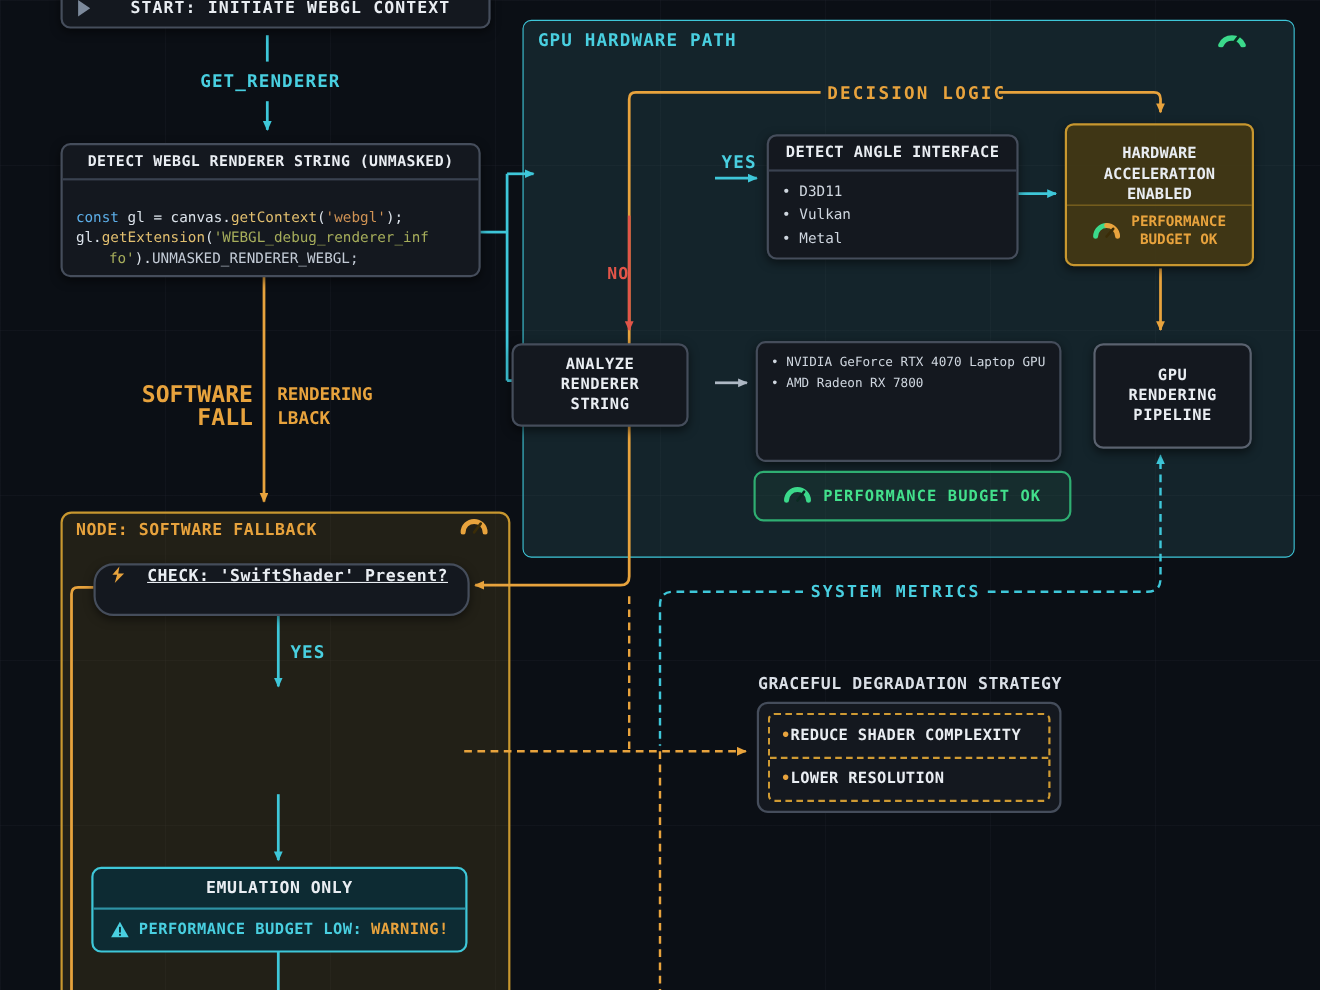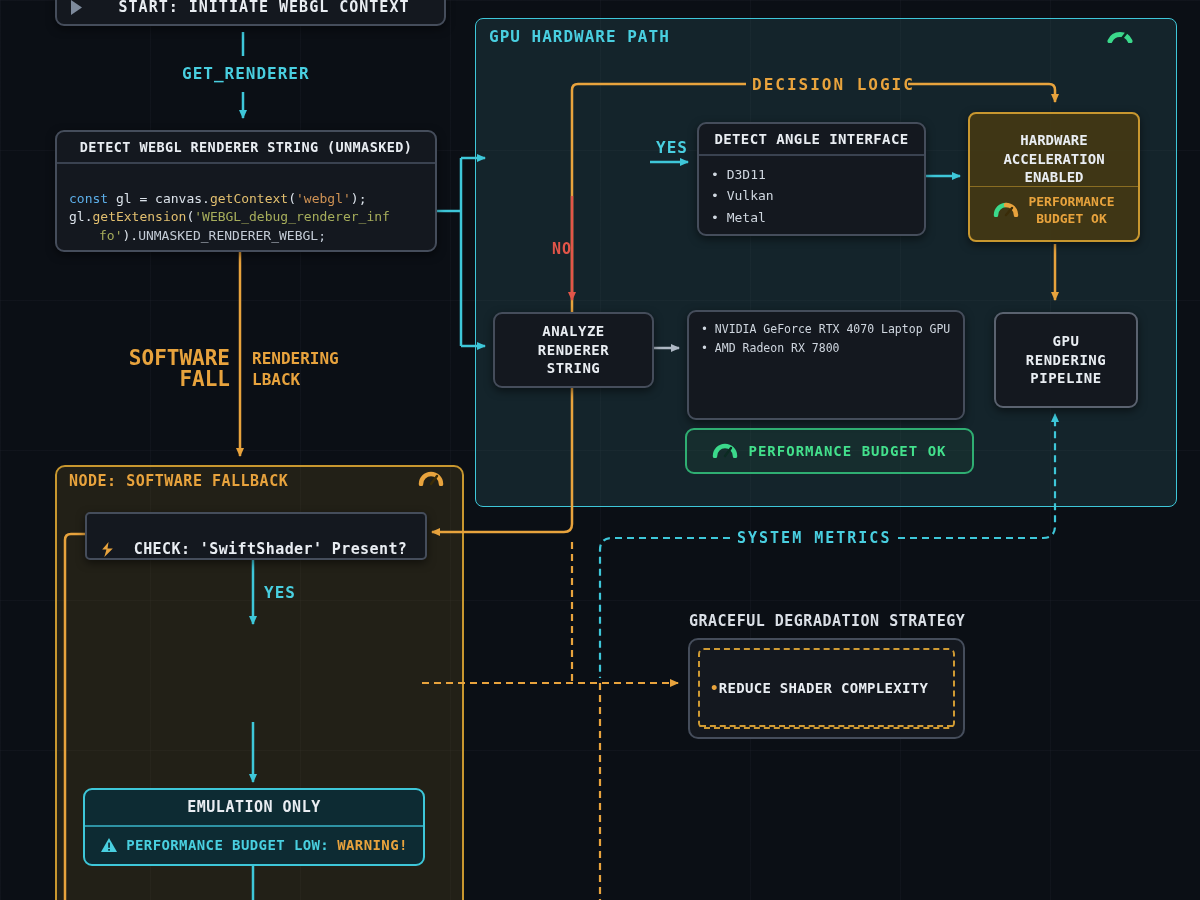--- a/index.html
+++ b/index.html
@@ -56,22 +56,22 @@
   .hw-badge-text{color:#e8a33d;font-weight:bold;font-size:13px;line-height:1.3;text-align:center;}
 
   
   .perf-badge{position:absolute;left:685px;top:428px;width:285px;height:42px;
     background:rgba(35,90,60,0.18);border:2px solid #2fae72;border-radius:9px;
     display:flex;align-items:center;justify-content:center;gap:10px;}
   .perf-badge span{color:#43e08c;font-weight:bold;font-size:14px;letter-spacing:1px;}
 
   
   .swift-node{position:absolute;left:85px;top:512px;width:338px;height:44px;
-    background:#14181f;border:2px solid #454d5b;border-radius:5px;
-    display:flex;align-items:flex-end;box-shadow:0 3px 9px rgba(0,0,0,0.5);}
+    background:#14181f;border:2px solid #454d5b;border-radius:18px;
+    display:flex;align-items:flex-start;box-shadow:0 3px 9px rgba(0,0,0,0.5);text-decoration:underline;}
   .swift-node .txt{flex:1;text-align:center;font-weight:bold;font-size:15px;letter-spacing:0.4px;}
 
   
   .emu-node{position:absolute;left:83px;top:788px;width:338px;height:74px;
     background:#0d2b33;border:2px solid #3ec7d9;border-radius:9px;}
   .emu-title{height:35px;line-height:35px;text-align:center;font-weight:bold;font-size:15px;
     letter-spacing:0.5px;border-bottom:2px solid #2e93a5;}
   .emu-warn{height:35px;display:flex;align-items:center;justify-content:center;gap:8px;
     font-weight:bold;font-size:14px;}
   .emu-warn .w1{color:#49cfe0;letter-spacing:0.4px;}
@@ -221,21 +221,21 @@
           <line x1="13" y1="14" x2="19" y2="7" stroke="#3a2c08" stroke-width="2.4" stroke-linecap="round"></line>
         </svg>
       </span>
       <span class="hw-badge-text">
         <div>PERFORMANCE</div>
         <div>BUDGET OK</div>
       </span>
     </div>
   </div>
 
-  <div class="node" style="left:493px;top:312px;width:157px;height:72px;">
+  <div class="node" style="left:465px;top:312px;width:157px;height:72px;">
     <div class="center-col" style="font-size:14px;">
       <div>ANALYZE</div>
       <div>RENDERER</div>
       <div>STRING</div>
     </div>
   </div>
 
   <div class="node" style="left:687px;top:310px;width:274px;height:106px;">
     <div class="bullets confirm-items">
       <div class="bullet-item">NVIDIA GeForce RTX 4070 Laptop GPU</div>
@@ -296,16 +296,17 @@
       <span class="w2">WARNING!</span>
     </div>
   </div>
 
   <div class="lbl" style="left:737px;top:529px;font-size:15px;color:#49cfe0;letter-spacing:2px;">SYSTEM METRICS</div>
 
   <div class="lbl" style="left:689px;top:612px;font-size:15px;color:#dadfe6;letter-spacing:0.5px;">GRACEFUL DEGRADATION STRATEGY</div>
   <div class="graceful-box">
     <div class="graceful-inner">
       <div class="graceful-row first">REDUCE SHADER COMPLEXITY</div>
+      <div class="graceful-row">LOWER RESOLUTION</div>
     </div>
   </div>
 
 </div>
 
 </body></html>

